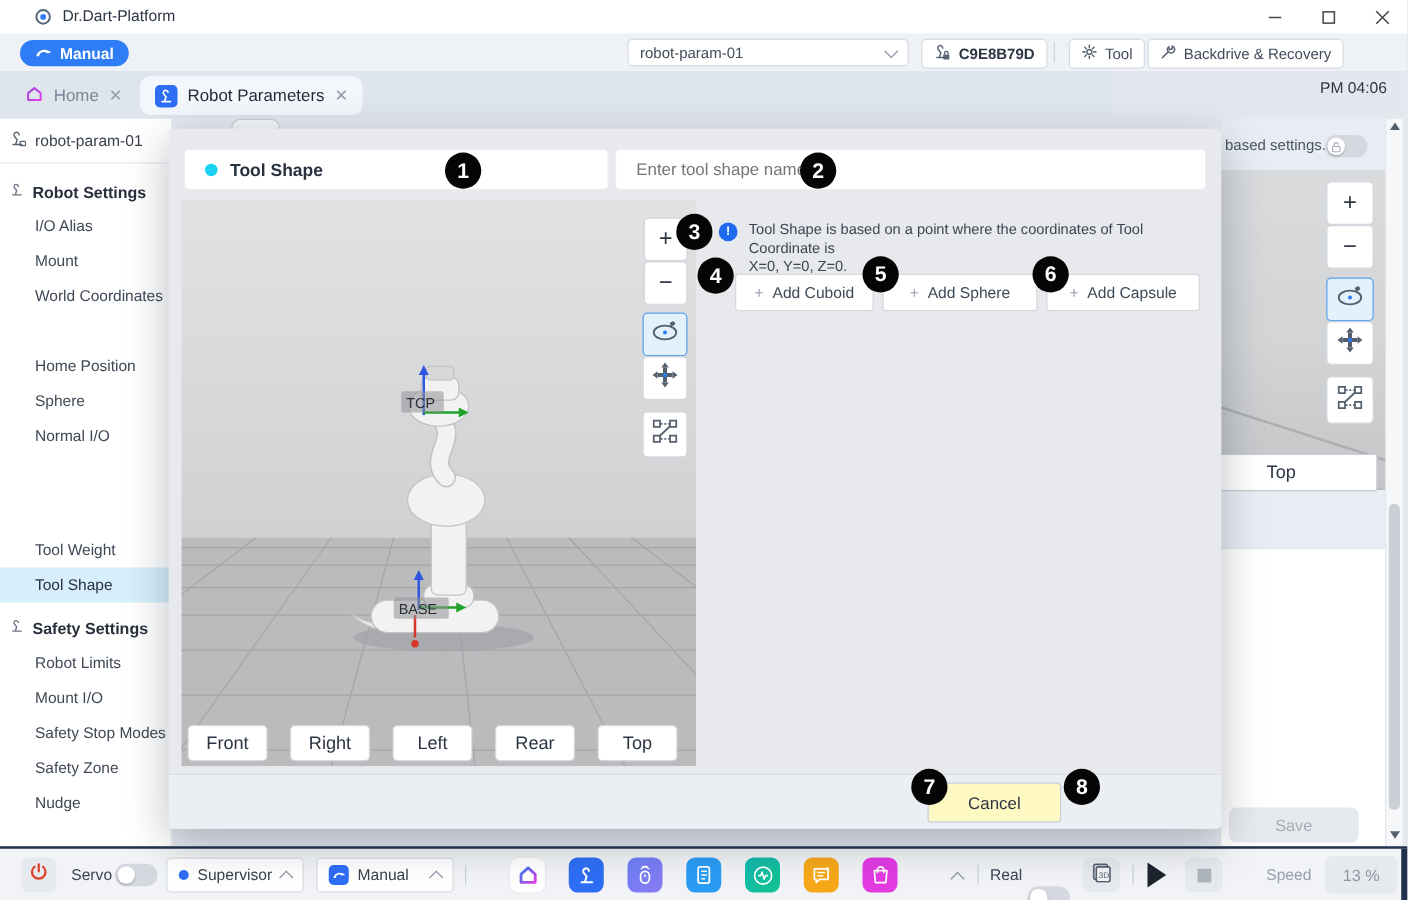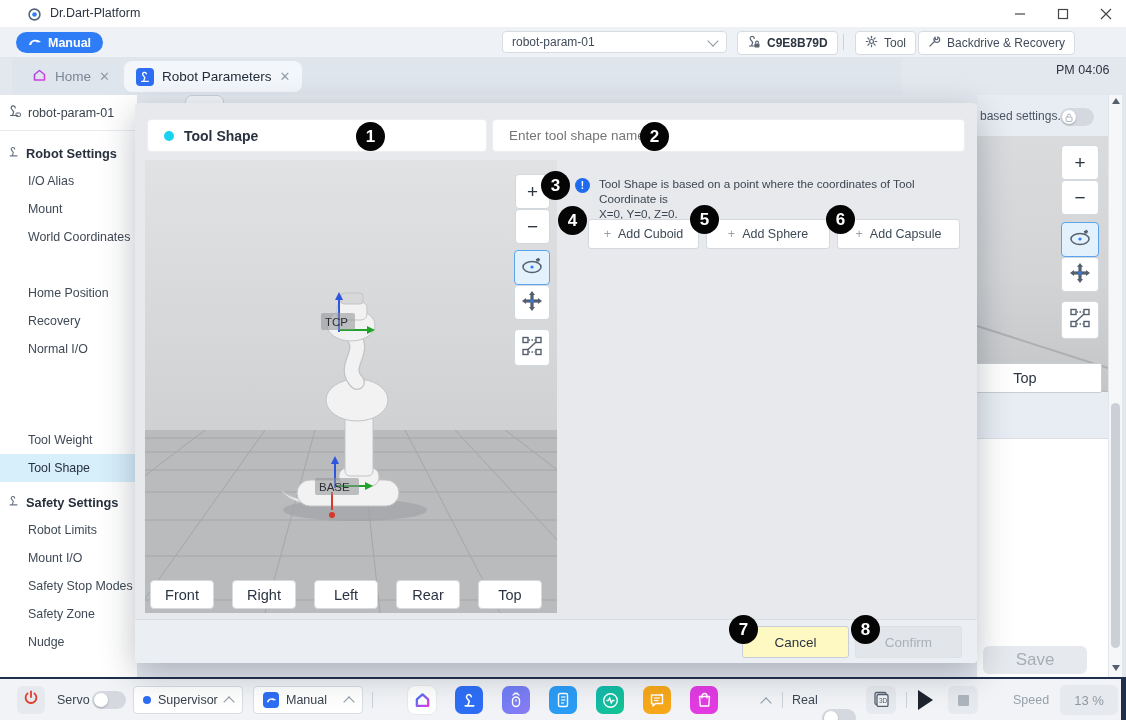--- a/index.html
+++ b/index.html
@@ -12,21 +12,21 @@
   .titlebar .t{font-size:12.5px;color:#2c3542}
   .winbtn{width:30px;height:22px;display:flex;align-items:center;justify-content:center;color:#444;font-size:13px}
   
   .toolbar{left:0;top:27px;width:1126px;height:30px;background:#eef1f5;border-bottom:1px solid #e0e4ea}
   .pillblue{background:#2e7df6;color:#fff;border-radius:14px;height:21px;display:flex;align-items:center;
             padding:0 12px;font-size:12.5px;font-weight:bold;gap:6px}
   .tbtn{background:#fff;border:1px solid #d7dce3;border-radius:4px;height:22px;display:flex;align-items:center;
         padding:0 9px;font-size:12px;color:#414b59;gap:6px}
   .sep{width:1px;height:16px;background:#ccd2da}
   
-  .tabbar{left:12px;top:57px;width:890px;height:38px;background:#dee5ed}
+  .tabbar{left:0;top:57px;width:890px;height:38px;background:#dee5ed}
   .tab{height:31px;display:flex;align-items:center;gap:8px;padding:0 12px;border-radius:8px;font-size:13.5px}
   .tab.active{background:#f3f7fb;color:#232c3a}
   .tab.inactive{color:#7a8596}
   .closex{color:#939dab;font-size:13px}
   .appsq{width:18px;height:18px;border-radius:4px;background:#2e6ef5;display:flex;align-items:center;justify-content:center}
   
   .sidebar{left:0;top:95px;width:137px;height:582px;background:#ffffff;border-right:1px solid #e2e6ec}
   .side-head{left:0;top:0;width:137px;height:36px;border-bottom:1px solid #e8ecf1;display:flex;align-items:center;gap:6px;padding-left:8px;box-sizing:border-box;font-size:12.5px;color:#39424e}
   .srow{left:0;width:137px;height:28px;display:flex;align-items:center;white-space:nowrap;overflow:hidden}
   .srow.head{font-weight:bold;font-size:12.8px;color:#27303c;gap:6px;padding-left:8px;box-sizing:border-box}
@@ -189,21 +189,21 @@
   <div class="abs srow item" style="top:100px">
       <span>Mount</span>
     </div>
   <div class="abs srow item" style="top:128px">
       <span>World Coordinates</span>
     </div>
   <div class="abs srow item" style="top:184px">
       <span>Home Position</span>
     </div>
   <div class="abs srow item" style="top:212px">
-      <span>Recovery</span>
+      <span>Sphere</span>
     </div>
   <div class="abs srow item" style="top:240px">
       <span>Normal I/O</span>
     </div>
 
   <div class="abs srow item" style="top:331px">
       <span>Tool Weight</span>
     </div>
   <div class="abs srow item selected" style="top:359px">
       <span>Tool Shape</span>
@@ -288,21 +288,21 @@
           <line x1="7.5" y1="17" x2="14.5" y2="17" stroke-dasharray="1.5 1.5"></line>
           <line x1="6.5" y1="15 " x2="15" y2="7"></line>
         </g>
       </svg></span>
 </div>
 <div class="abs" style="left:948px;top:363px;width:152px;height:28px;background:#fff;border:1px solid #c8cdd4;border-radius:2px;display:flex;align-items:center;justify-content:center;font-size:14.5px;color:#2b3442;z-index:5">
   <span>Top</span>
 </div>
 <div class="abs rstrip" style="left:977px;top:392px;width:131px;height:46px"></div>
 <div class="abs" style="left:977px;top:438px;width:131px;height:239px;background:#fff;border-top:1px solid #d9dee5">
-  <div class="abs graybtn" style="left:6px;top:207px;width:104px;height:28px;font-size:17px;color:#a6adb6">
+  <div class="abs graybtn" style="left:6px;top:207px;width:104px;height:28px;font-size:13px;color:#a6adb6">
       <span>Save</span>
     </div>
 </div>
 
 <div class="abs" style="left:1108px;top:95px;width:13px;height:582px;background:#f6f7f9;border-left:1px solid #e3e6ea">
   <div class="abs" style="left:3px;top:3px;width:0;height:0;border-left:4px solid transparent;border-right:4px solid transparent;border-bottom:6px solid #55606e"></div>
   <div class="abs" style="left:2px;top:308px;width:9px;height:245px;border-radius:5px;background:#ccd0d6"></div>
   <div class="abs" style="left:3px;top:570px;width:0;height:0;border-left:4px solid transparent;border-right:4px solid transparent;border-top:6px solid #55606e"></div>
 </div>
 
@@ -452,23 +452,20 @@
       <span>Rear</span>
     </div>
   <div class="viewbtn" style="left:343px">
       <span>Top</span>
     </div>
 
   <div class="footer"></div>
   <div class="fbtn" style="left:607px;background:#fef9c3;border:1px solid #c8cfd8;color:#2b3442">
       <span>Cancel</span>
     </div>
-  <div class="fbtn" style="left:720px;background:#e2e5e9;border:1px solid #dde0e5;color:#a9b0ba">
-      <span>Confirm</span>
-    </div>
 </div>
 
 <div class="badge" style="left:356px;top:122px">1</div>
 <div class="badge" style="left:640px;top:122px">2</div>
 <div class="badge" style="left:541px;top:171px">3</div>
 <div class="badge" style="left:558px;top:206px">4</div>
 <div class="badge" style="left:690px;top:205px">5</div>
 <div class="badge" style="left:826px;top:205px">6</div>
 <div class="badge" style="left:729px;top:615px">7</div>
 <div class="badge" style="left:851px;top:615px">8</div>

